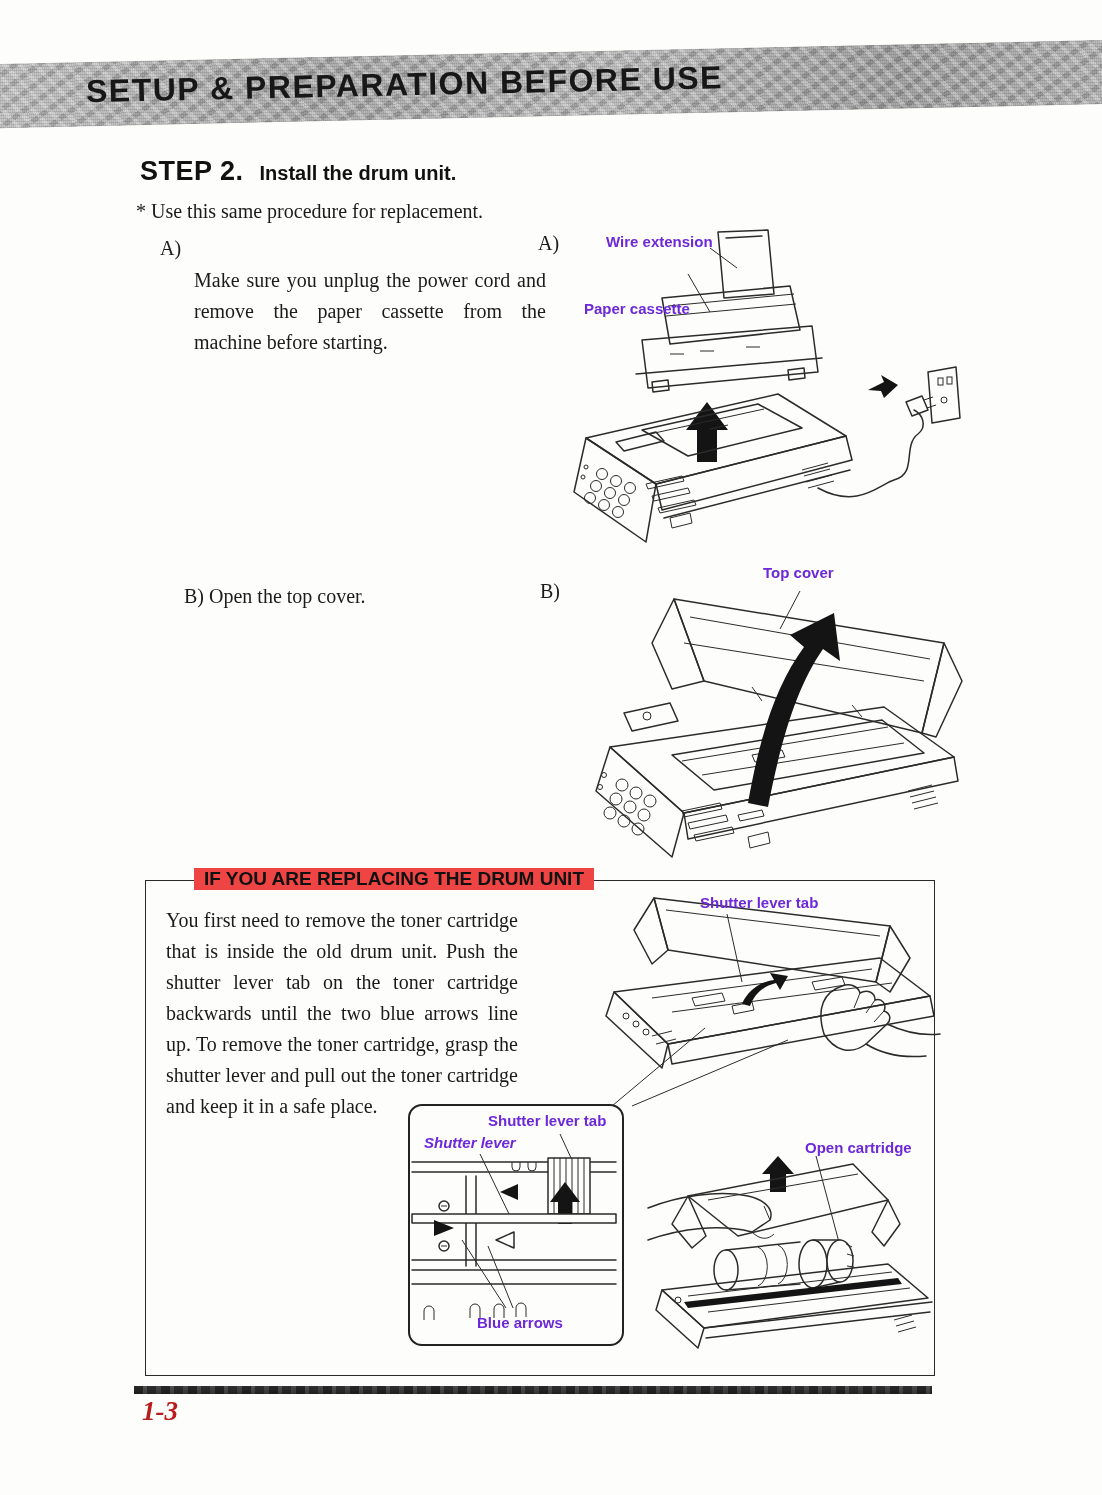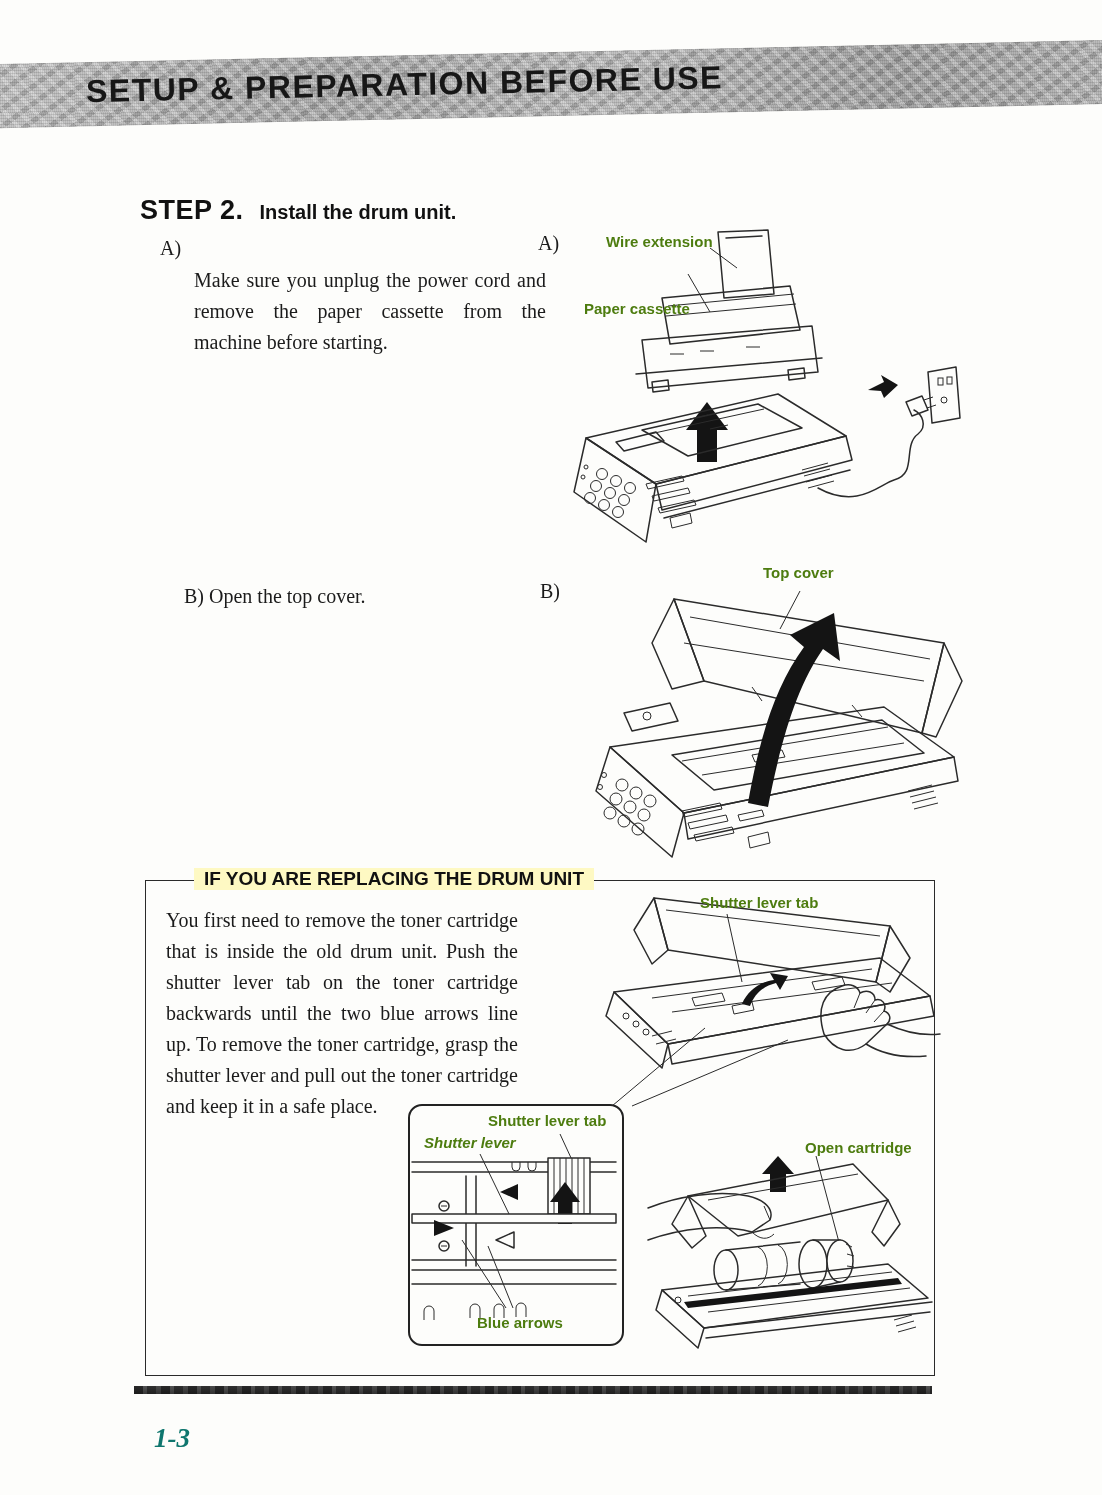--- a/index.html
+++ b/index.html
@@ -13,72 +13,73 @@
       repeating-linear-gradient(0deg, rgba(0,0,0,.10) 0 1px, transparent 1px 3px),
       repeating-linear-gradient(90deg, rgba(0,0,0,.08) 0 1px, transparent 1px 2px),
       repeating-linear-gradient(47deg, rgba(255,255,255,.30) 0 4px, transparent 4px 11px),
       repeating-linear-gradient(-35deg, rgba(0,0,0,.14) 0 5px, transparent 5px 14px),
       linear-gradient(90deg,#c9c9c9,#b2b2b2 30%,#c3c3c3 55%,#a9a9a9 80%,#bdbdbd);}
   .band-title{position:absolute;left:100px;top:11px;
     font:700 32px "Liberation Sans",sans-serif;letter-spacing:1.5px;color:#171717;white-space:nowrap;}
 
   
   .step-heading{position:absolute;left:140px;top:156px;display:flex;align-items:baseline;gap:16px;
-    font-family:"Liberation Sans",sans-serif;font-weight:700;color:#111;margin-top:39px;}
+    font-family:"Liberation Sans",sans-serif;font-weight:700;color:#111;}
   .step-num{font-size:27px;letter-spacing:.5px;}
   .step-rest{font-size:20px;}
   .note{position:absolute;left:136px;top:196px;font-size:20px;}
   .serif{font-family:"Liberation Serif",serif;font-size:20px;line-height:31px;color:#1b1b1b;}
   .item-a{position:absolute;left:160px;top:233px;width:352px;padding-left:34px;}
   .item-a .item-label{position:absolute;left:0;top:0;}
   .item-a .item-text{text-align:justify;margin-top:32px;}
   .item-b{position:absolute;left:184px;top:581px;white-space:nowrap;}
   .fig-marker{position:absolute;font:20px "Liberation Serif",serif;color:#1b1b1b;}
-  .callout{position:absolute;font:700 15px "Liberation Sans",sans-serif;color:#4d7c0f;
+  .callout{position:absolute;font:700 15px "Liberation Sans",sans-serif;color:#6d28d9;
     white-space:nowrap;z-index:5;}
 
   
   .replace-box{position:absolute;left:145px;top:880px;width:788px;height:494px;
     border:1.6px solid #2a2a2a;z-index:1;}
-  .replace-title{position:absolute;left:48px;top:-13px;background:#fef9c3;padding:0 10px;
+  .replace-title{position:absolute;left:48px;top:-13px;background:#ef4444;padding:0 10px;
     font:700 19px "Liberation Sans",sans-serif;color:#111;white-space:nowrap;text-align:center;}
   .replace-body{position:absolute;left:20px;top:24px;width:352px;text-align:justify;}
 
   .inset-box{position:absolute;left:408px;top:1104px;width:212px;height:238px;
     border:2px solid #222;border-radius:14px;background:#fdfdfb;z-index:3;}
   .inset-box svg{position:absolute;left:0;top:0;}
 
   
   .grain-bar{position:absolute;left:134px;top:1386px;width:798px;height:8px;
     background:
       repeating-linear-gradient(90deg, rgba(0,0,0,.62) 0 9px, rgba(0,0,0,.22) 9px 13px,
         rgba(0,0,0,.55) 13px 22px, rgba(0,0,0,.30) 22px 27px),
       linear-gradient(#6b6b6b,#474747);}
-  .page-num{position:absolute;left:154px;top:1396px;
-    font:700 italic 27px "Liberation Serif",serif;color:#0f766e;margin-top:27px;}
+  .page-num{position:absolute;left:142px;top:1396px;
+    font:700 italic 27px "Liberation Serif",serif;color:#b91c1c;}
 
   svg.art{position:absolute;overflow:visible;z-index:2;}
   svg.art .ln{stroke:#2b2b2b;stroke-width:1.5;fill:none;stroke-linejoin:round;stroke-linecap:round;}
   svg.art .thin{stroke:#2b2b2b;stroke-width:1;fill:none;}
   svg.art .solid{fill:#141414;stroke:none;}
   svg.art .white{fill:#fdfdfb;stroke:#2b2b2b;stroke-width:1.5;stroke-linejoin:round;}
 </style>
 </head>
 <body>
 
 <div id="page">
 
   <div class="band">
     <div class="band-title">SETUP &amp; PREPARATION BEFORE USE</div>
   </div>
 
   <div class="step-heading">
     <span class="step-num">STEP 2.</span>
     <span class="step-rest">Install the drum unit.</span>
   </div>
+  <div class="note serif">* Use this same procedure for replacement.</div>
 
   <div class="item-a serif">
     <span class="item-label">A)</span>
     <div class="item-text">Make sure you unplug the power cord and remove the paper cassette from the machine before starting.</div>
   </div>
 
   <div class="fig-marker" style="left:538px;top:232px;">A)</div>
   <div class="callout" style="left:606px;top:233px;">Wire extension</div>
   <div class="callout" style="left:584px;top:260px;margin-top:40px;">Paper cassette</div>
 

